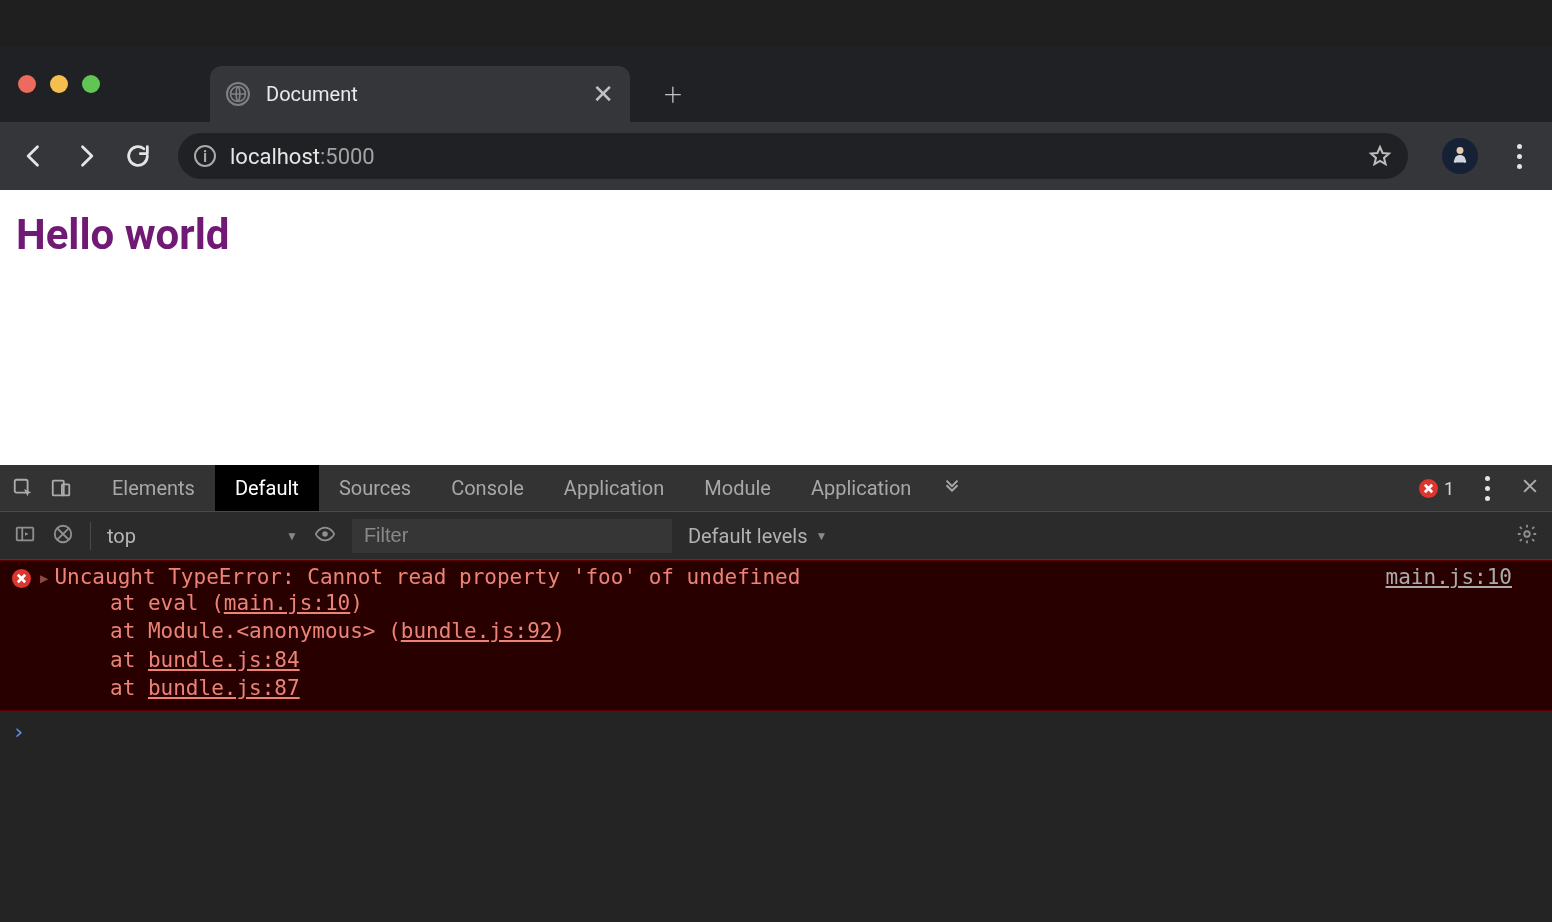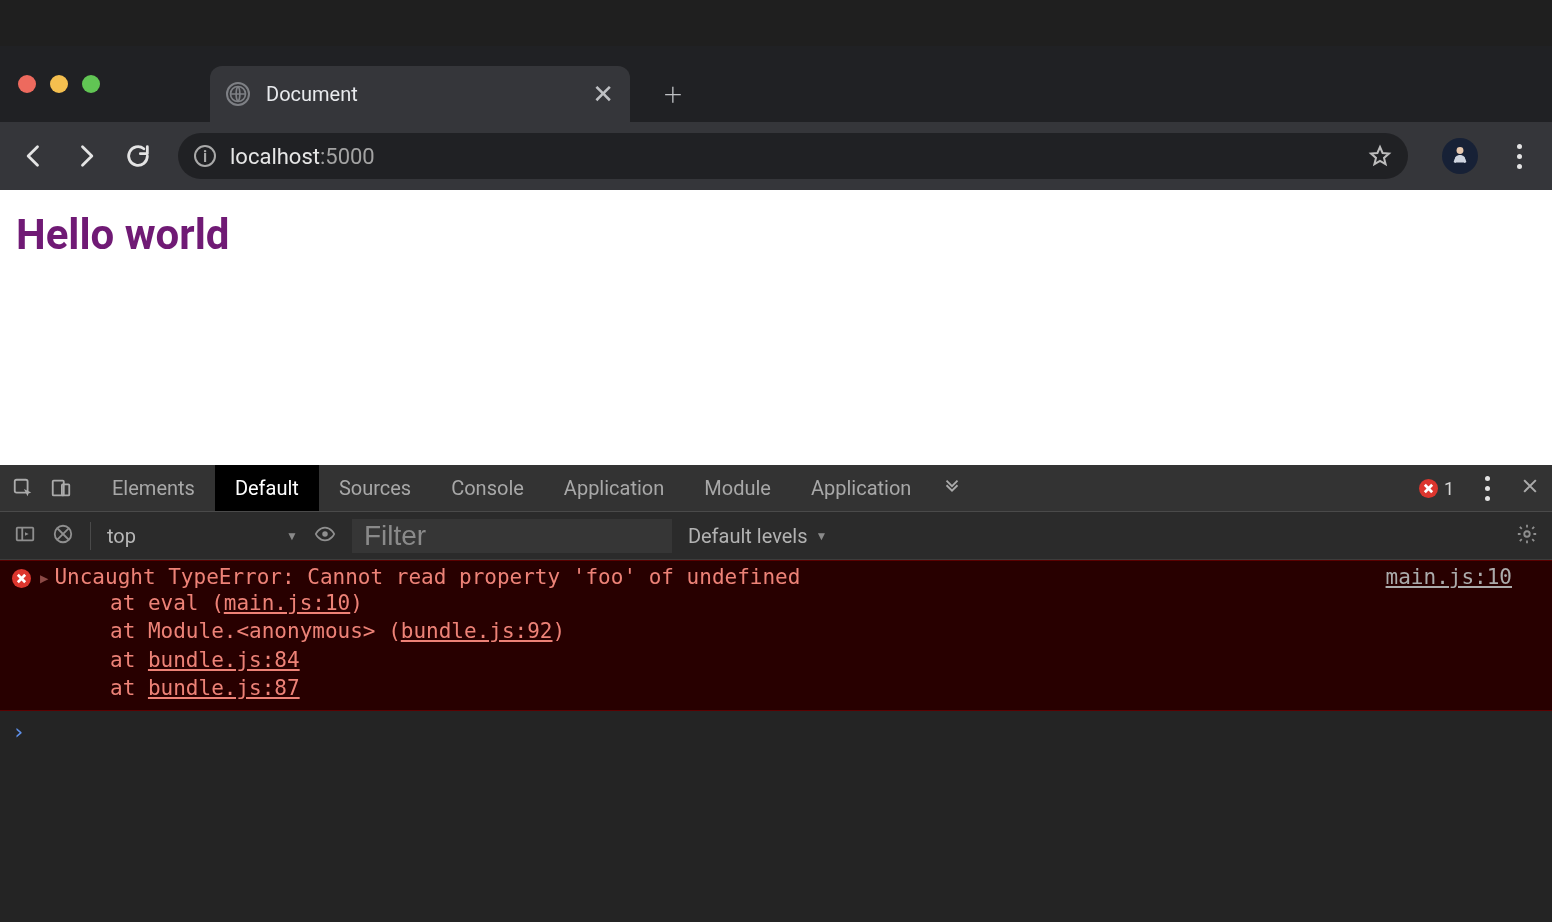--- a/index.html
+++ b/index.html
@@ -109,21 +109,21 @@
   
   .console-toolbar {
     height: 48px; background:#2b2b2b; display:flex;align-items:center;padding:0 14px; gap:16px;
     border-bottom:1px solid #3c3c3c;
   }
   .ctb-ico svg { width:22px;height:22px;stroke:#8f8f8f;fill:none;stroke-width:2;}
   .ctx-select { color:#b7b7b7; font-size:20px; display:flex;align-items:center;gap:150px; cursor:pointer;}
   .ctx-select .tri { font-size:12px;color:#8a8a8a;}
   .filter-input {
     background:#363636; border:none; height:34px; width:320px;
-    padding:0 12px; font-size:28px; color:#c0c0c0;
+    padding:0 12px; font-size:20px; color:#c0c0c0;
   }
   .filter-input::placeholder{color:#8a8a8a;}
   .levels { color:#b2b2b2; font-size:20px; display:flex;align-items:center;gap:8px; cursor:pointer;justify-content:flex-end;}
   .gear { margin-left:auto;}
   
   .console-body { flex:1; background:#242424; overflow:auto; font-size:21px; }
   .log-row { display:flex; padding: 6px 10px 6px 40px; position:relative;}
   .log-row.plain { color:#d6d6d6; border-bottom:1px solid #373737;}
   .log-row .src { margin-left:auto; text-decoration:underline; color:#ababab; padding-right:30px; z-index:2;}
   .log-row.error {

